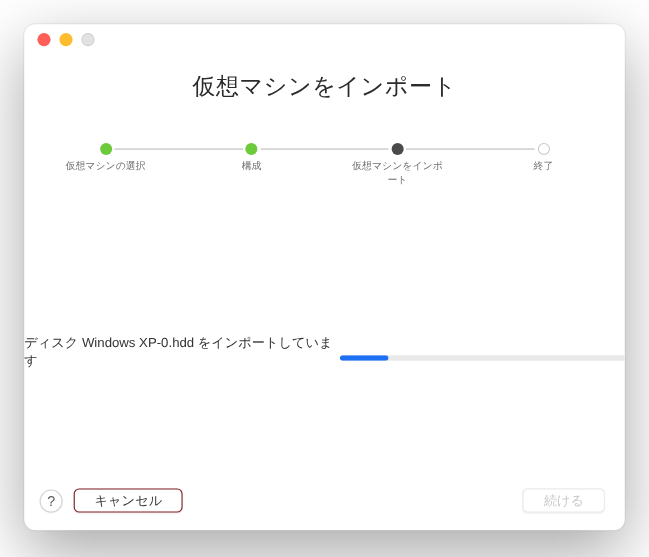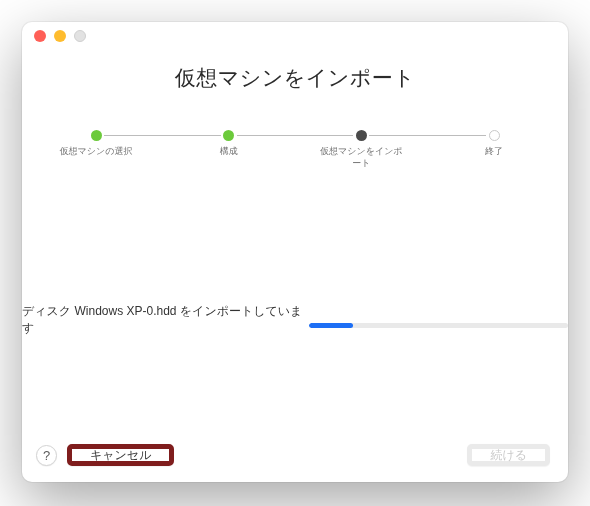--- a/index.html
+++ b/index.html
@@ -138,21 +138,21 @@
     display: flex;
     align-items: center;
     justify-content: center;
     cursor: pointer;
   }
   .btn {
     height: 22px;
     padding: 0 18px;
     border-radius: 5px;
     background: #ffffff;
-    border: 5px solid #7f1d1d;
+    border: 1px solid #7f1d1d;
     box-shadow: 0 0.5px 1px rgba(0,0,0,0.05);
     font-size: 12px;
     color: #3b3b3b;
     cursor: pointer;
     display: inline-flex;
     align-items: center;
     justify-content: center;
   }
   .btn.disabled {
     color: #c9c9c9;

